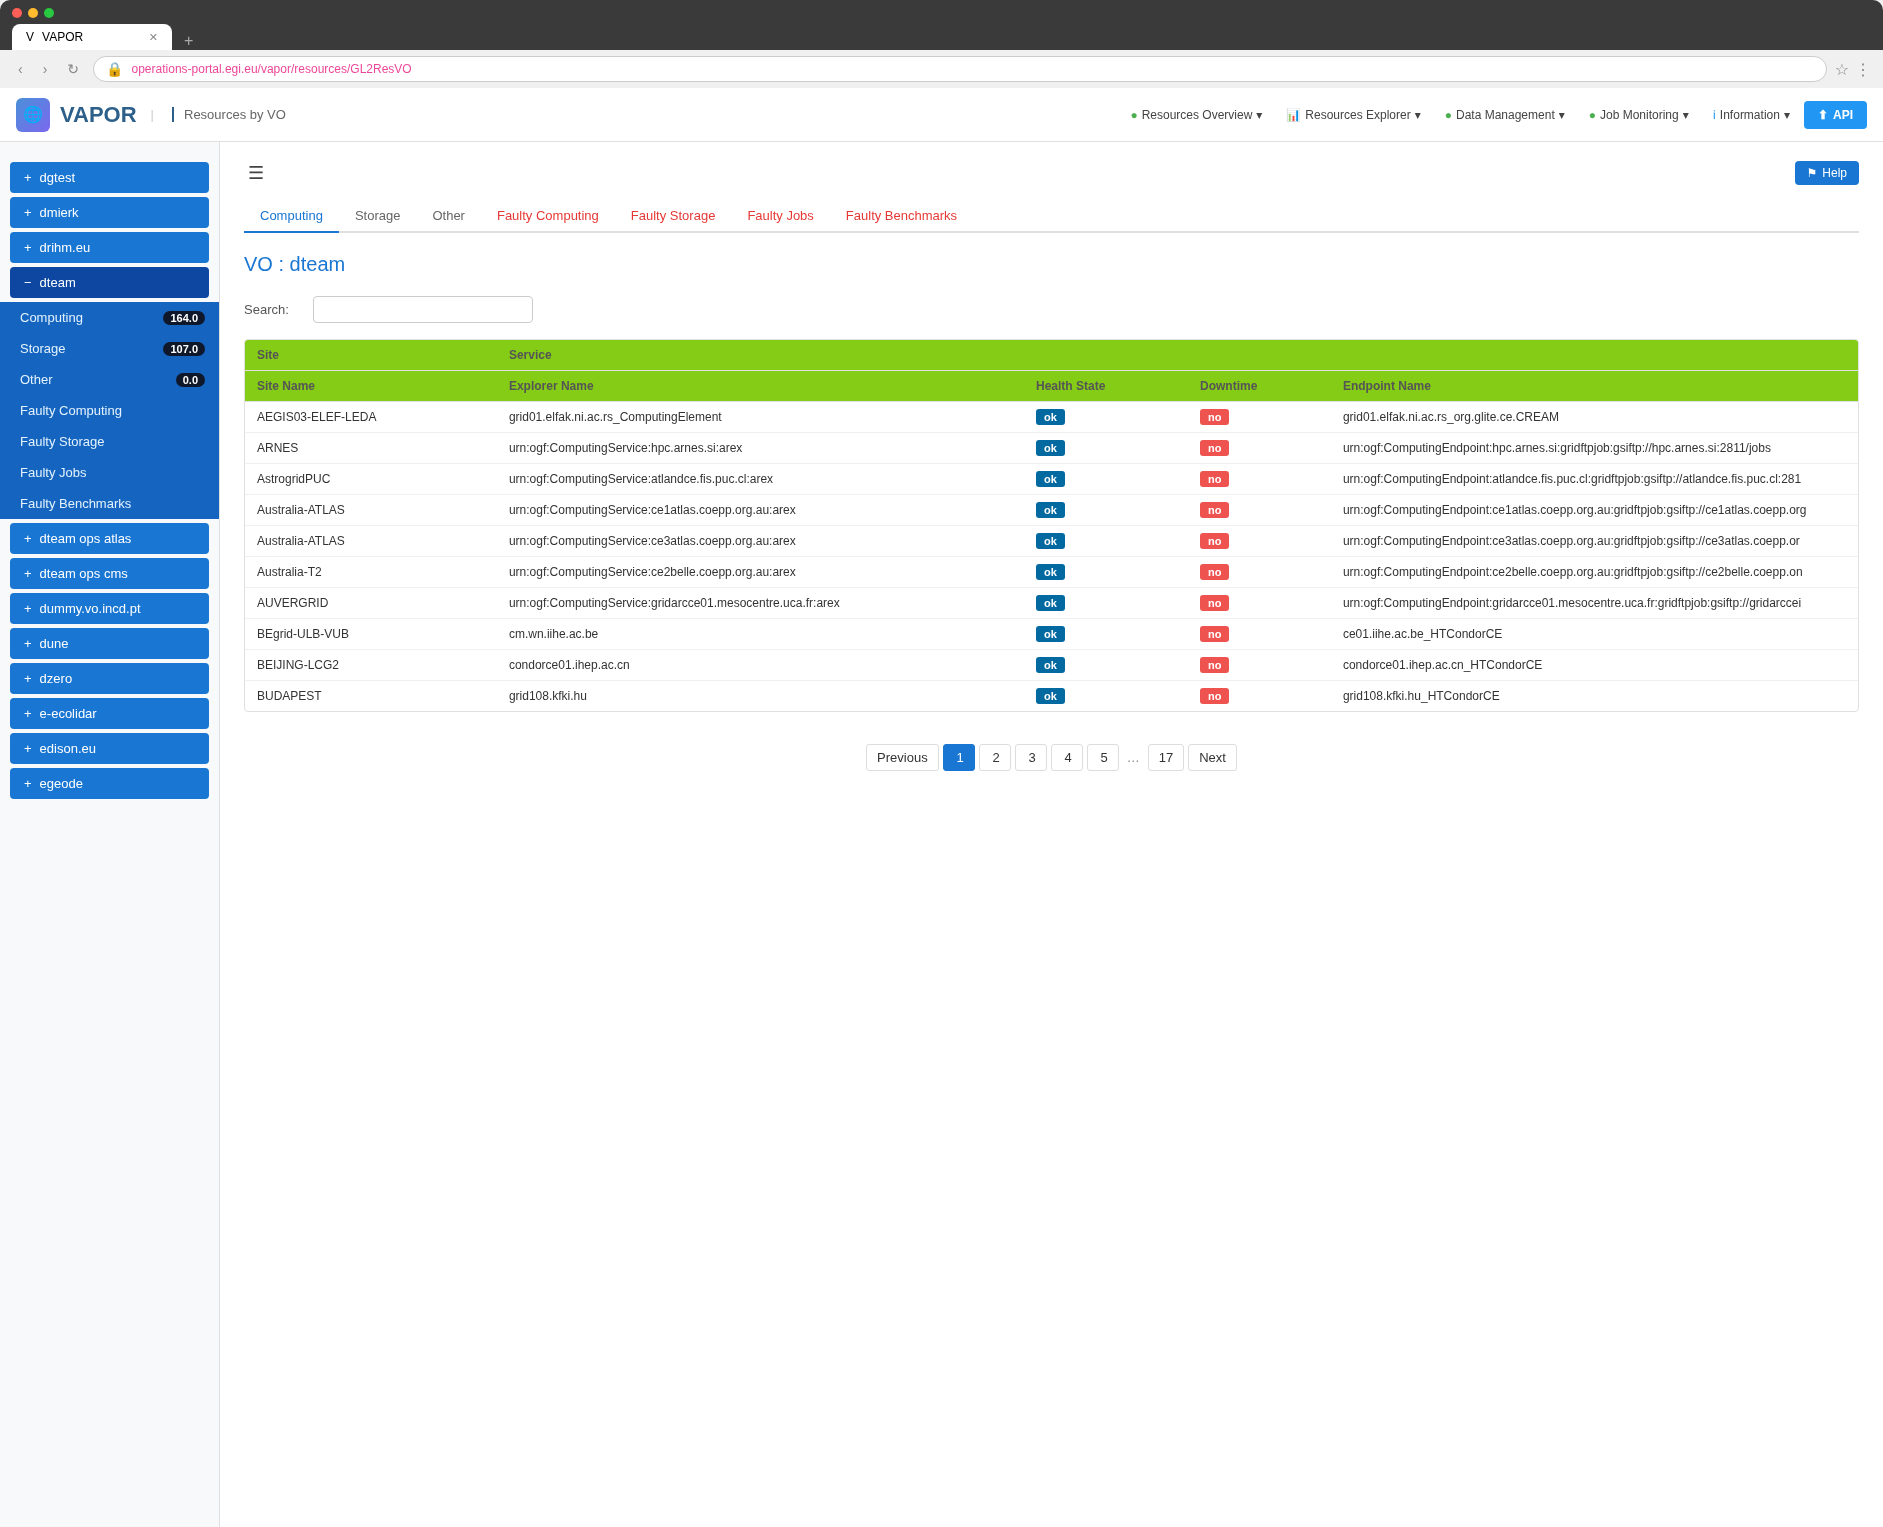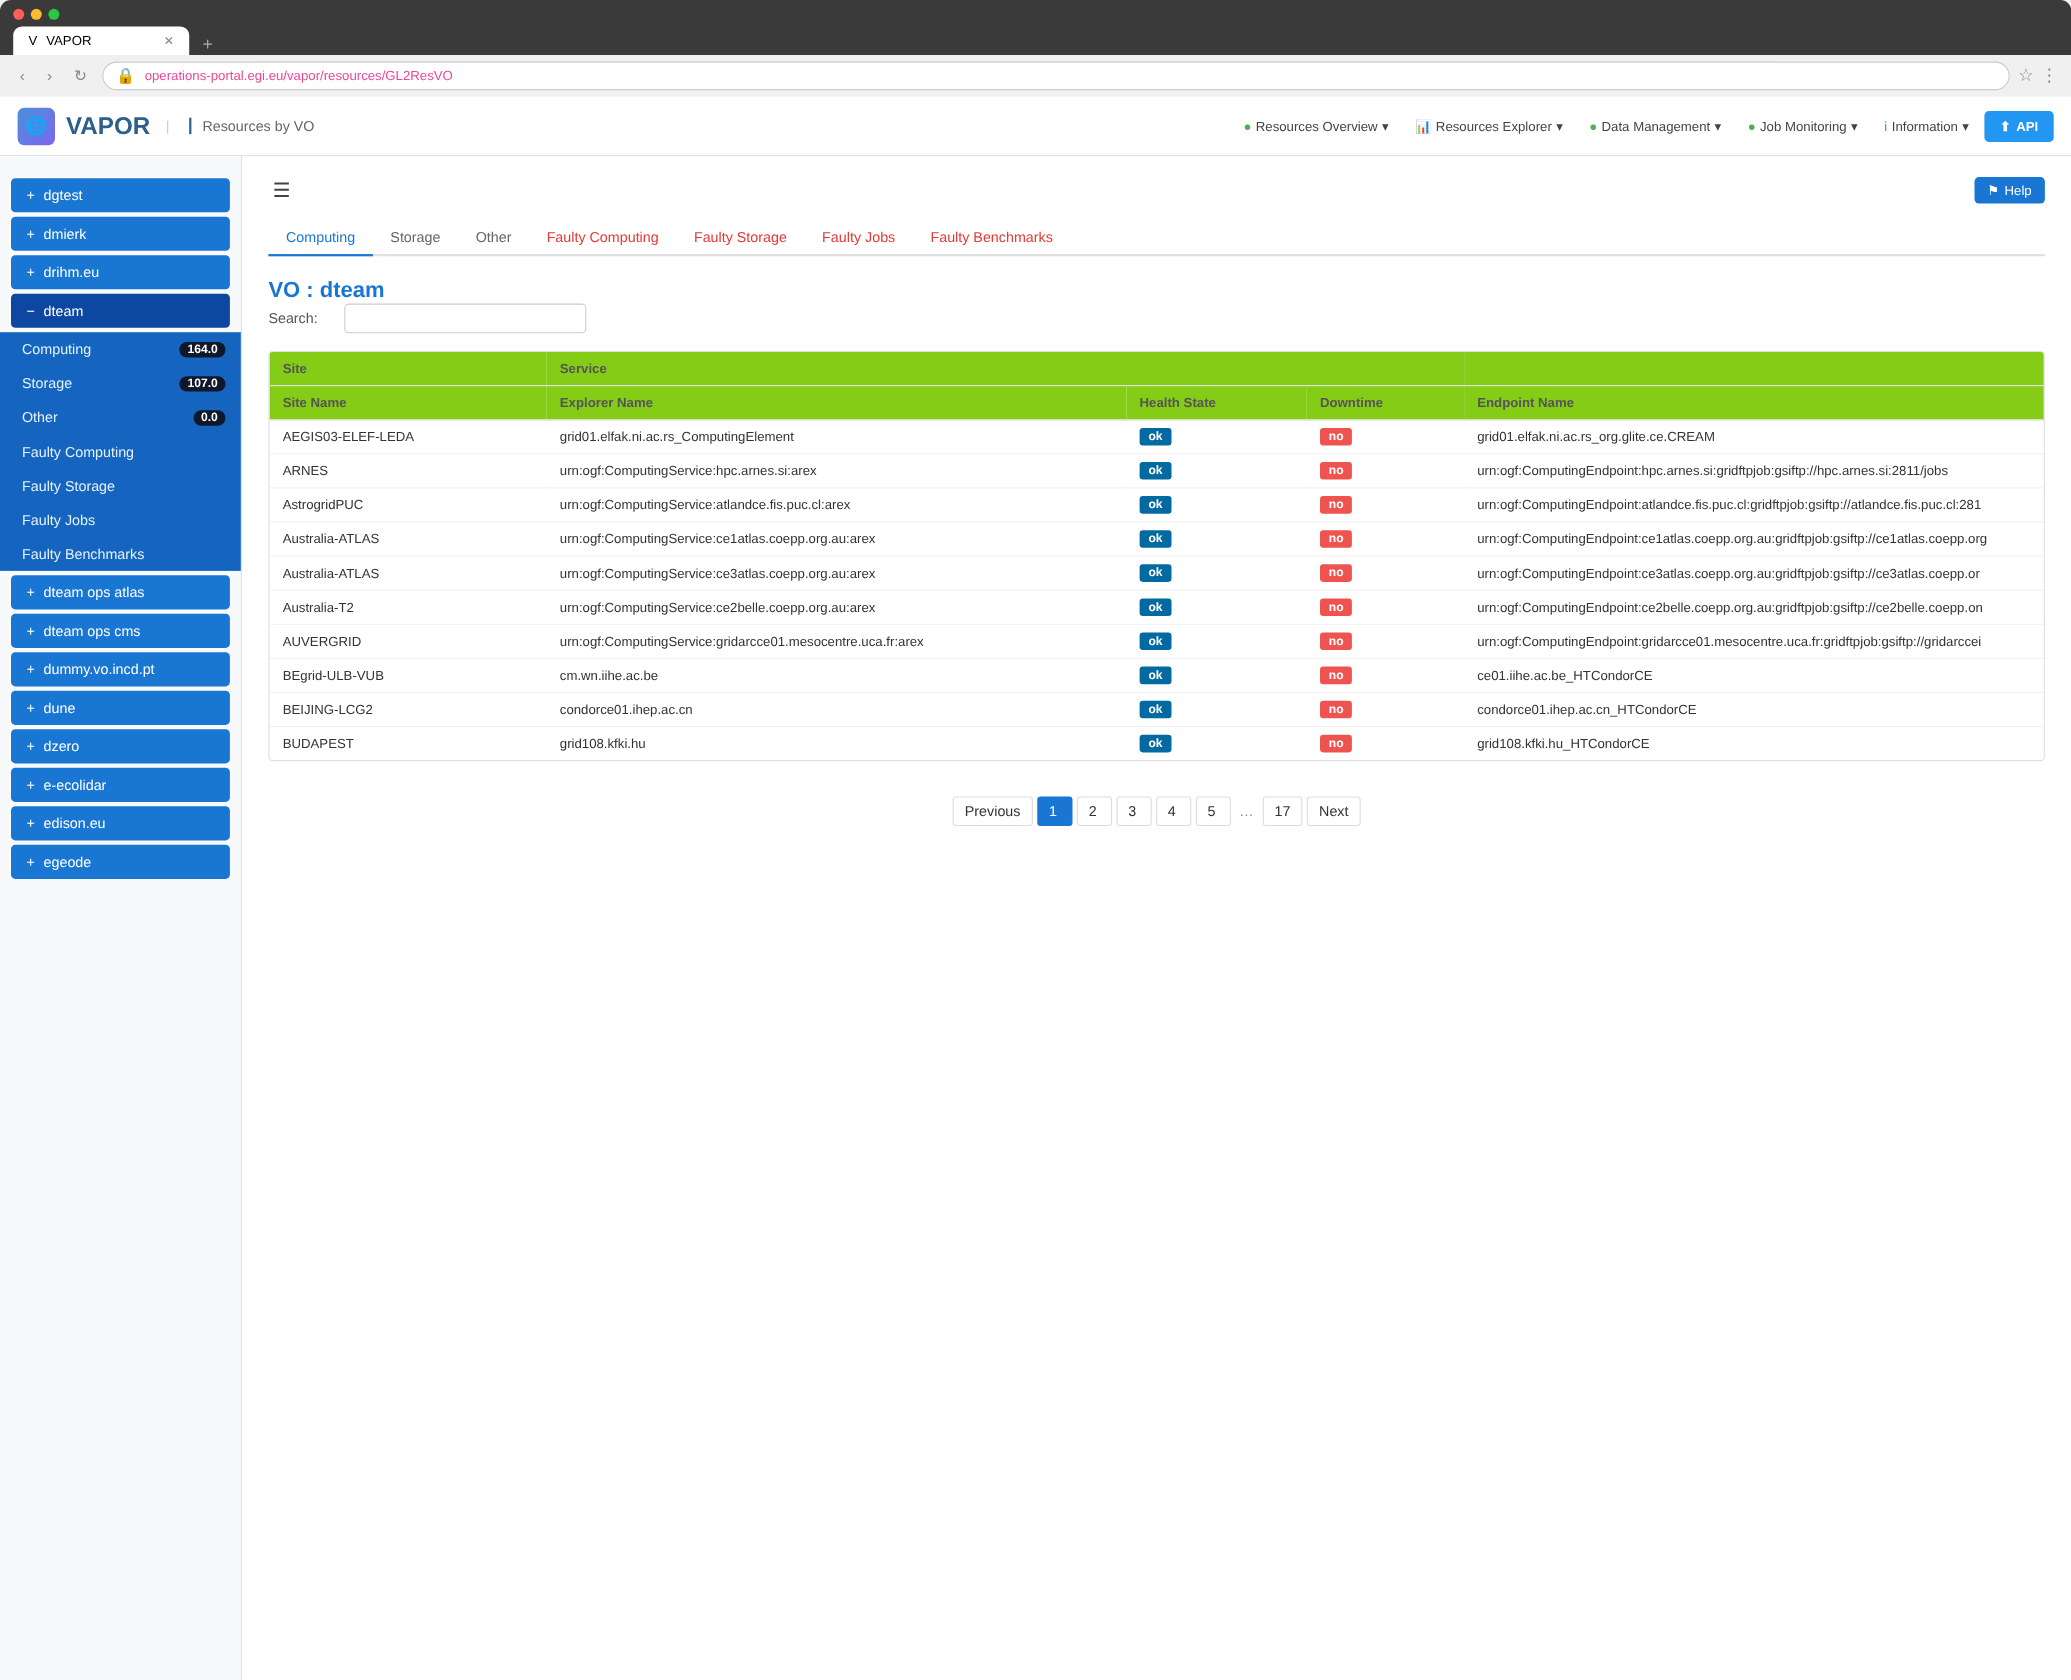--- a/index.html
+++ b/index.html
@@ -58,42 +58,42 @@
     .hamburger-btn { background: none; border: none; cursor: pointer; font-size: 18px; color: #444; padding: 4px; }
     .help-btn { background: #1976d2; color: white; border: none; padding: 5px 12px; border-radius: 4px; cursor: pointer; font-size: 12px; display: flex; align-items: center; gap: 5px; }
 
     
     .tabs-bar { display: flex; gap: 0; border-bottom: 2px solid #e0e0e0; margin-bottom: 20px; }
     .tab-item { padding: 8px 16px; cursor: pointer; font-size: 13px; color: #666; border-bottom: 2px solid transparent; margin-bottom: -2px; }
     .tab-item.active { color: #1976d2; border-bottom: 2px solid #1976d2; font-weight: 500; }
     .tab-item.faulty { color: #e53935; }
 
     
-    .vo-title { font-size: 20px; font-weight: 700; color: #333; }
+    .vo-title { font-size: 20px; font-weight: 400; color: #333; margin-bottom: 20px; }
     .vo-title span { color: #1976d2; }
 
     
     .search-row { display: flex; align-items: center; gap: 24px; margin-bottom: 16px; }
     .search-label { font-size: 13px; color: #555; }
     .search-input { border: 1px solid #ccc; border-radius: 4px; padding: 5px 10px; font-size: 13px; width: 220px; }
 
     
     .data-table-wrapper { border: 1px solid #e0e0e0; border-radius: 4px; overflow: hidden; margin-bottom: 16px; }
     .data-table { width: 100%; border-collapse: collapse; }
     .data-table th { background: #84cc16; padding: 8px 12px; text-align: left; font-size: 12px; font-weight: 600; color: #555; border-bottom: 1px solid #e0e0e0; }
     .data-table td { padding: 7px 12px; font-size: 12px; color: #333; border-bottom: 1px solid #f0f0f0; vertical-align: middle; }
     .data-table tr:last-child td { border-bottom: none; }
     .status-badge { padding: 2px 8px; border-radius: 3px; font-size: 11px; font-weight: bold; color: white; display: inline-block; }
     .status-ok { background: #0369a1; }
     .status-no { background: #ef5350; }
     .col-header-group { text-align: center; border-bottom: 1px solid #e0e0e0; padding: 4px 12px; font-size: 12px; font-weight: 600; color: #555; }
 
     
     .pagination { display: flex; align-items: center; justify-content: center; gap: 4px; padding: 16px 0; }
-    .page-btn { padding: 5px 10px; border: 1px solid #ddd; background: #fff; color: #333; cursor: pointer; border-radius: 3px; font-size: 13px; min-width: 32px; text-align: left; }
+    .page-btn { padding: 5px 10px; border: 1px solid #ddd; background: #fff; color: #333; cursor: pointer; border-radius: 3px; font-size: 13px; min-width: 32px; text-align: right; }
     .page-btn.active { background: #1976d2; color: white; border-color: #1976d2; }
     .page-dots { color: #888; padding: 0 4px; }
 
     
     .sidebar::-webkit-scrollbar { width: 4px; }
     .sidebar::-webkit-scrollbar-thumb { background: #ccc; border-radius: 2px; }
     .content-area::-webkit-scrollbar { width: 6px; }
     .content-area::-webkit-scrollbar-thumb { background: #ccc; border-radius: 3px; }
 
     .endpoint-text { max-width: 300px; overflow: hidden; text-overflow: ellipsis; white-space: nowrap; }

